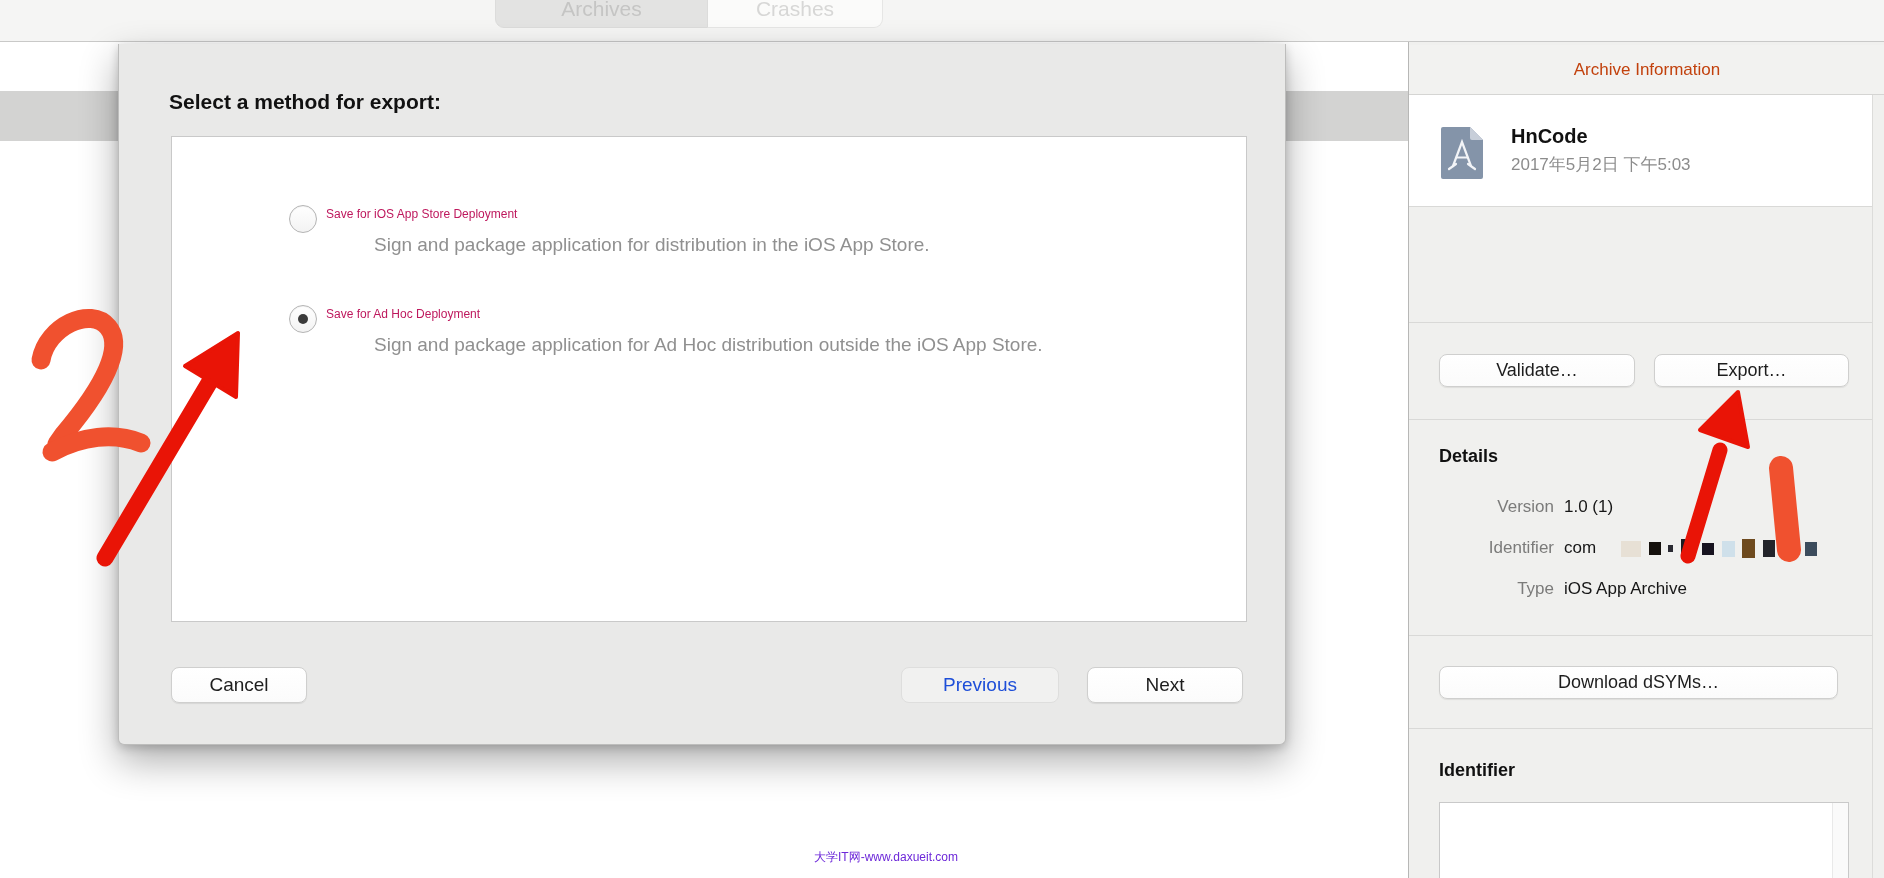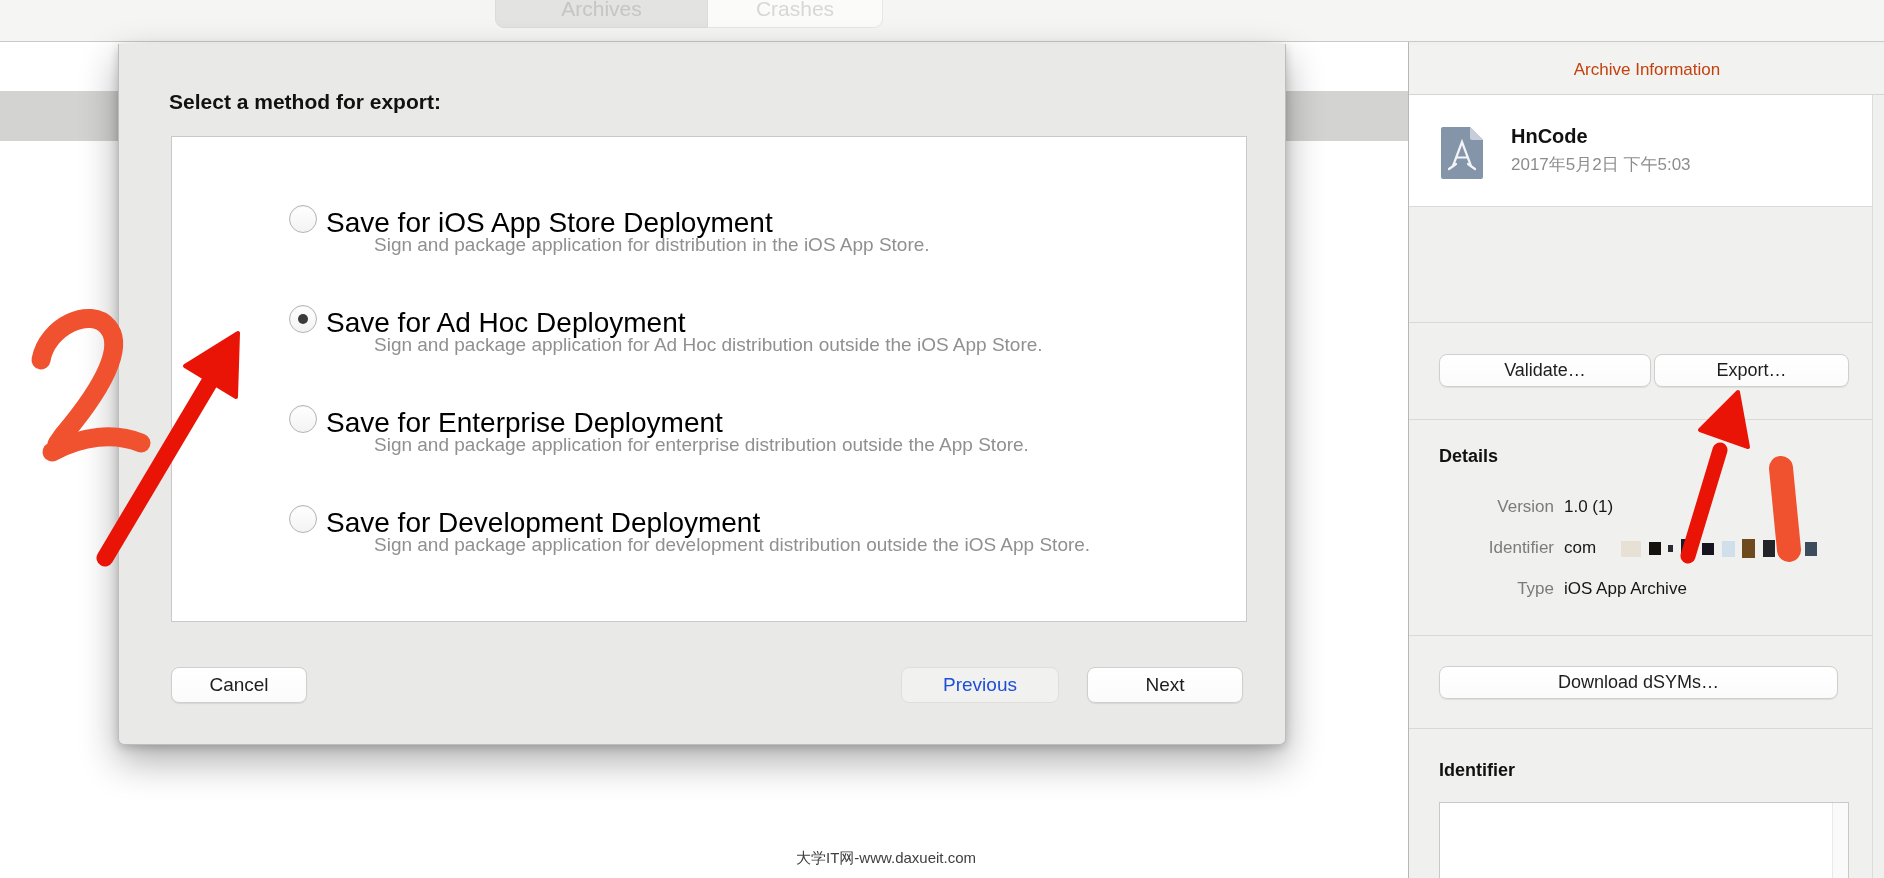--- a/index.html
+++ b/index.html
@@ -21,21 +21,21 @@
   
   .sheet { position:absolute; left:118px; top:44px; width:1168px; height:701px; background:#e9e9e8;
            border:1px solid #bdbdbc; border-top:none; border-radius:0 0 6px 6px;
            box-shadow:0 16px 38px rgba(0,0,0,.32), 0 3px 10px rgba(0,0,0,.18); z-index:3; }
   .sheet-title { position:absolute; left:50px; top:46px; font-size:21px; font-weight:bold; color:#111111; }
   .method-box { position:absolute; left:52px; top:92px; width:1076px; height:486px; background:#ffffff; border:1px solid #c9c9c9; }
   .option { position:absolute; left:0; width:1076px; height:70px; }
   .radio { position:absolute; left:117px; top:0; width:28px; height:28px; border-radius:50%;
            background:linear-gradient(#ffffff,#f3f3f3); border:1px solid #b4b4b4; box-shadow:inset 0 1px 1px rgba(0,0,0,.05); }
   .radio.selected::after { content:""; position:absolute; left:8px; top:8px; width:10px; height:10px; border-radius:50%; background:#3b3b3b; }
-  .opt-label { position:absolute; left:154px; top:2px; font-size:28px; color:#000000; white-space:nowrap; }
+  .opt-label { position:absolute; left:154px; top:2px; font-size:12px; color:#be185d; white-space:nowrap; }
   .opt-desc  { position:absolute; left:156px; top:29px; font-size:19px; color:#909090; white-space:nowrap;margin-left:46px; }
 
   .btn { position:absolute; height:36px; border-radius:8px; font-size:19px; display:flex; align-items:center; justify-content:center; cursor:default; }
   .btn-plain { background:linear-gradient(#ffffff,#fbfbfb); border:1px solid #cfcfce; box-shadow:0 1px 1px rgba(0,0,0,.08); color:#1d1d1d; }
   .btn-disabled { background:#f1f1f0; border:1px solid #dededd; color:#1d4ed8; box-shadow:none; }
   .btn-cancel { left:52px; top:623px; width:136px; }
   .btn-previous { left:782px; top:623px; width:158px; }
   .btn-next { left:968px; top:623px; width:156px; }
 
   
@@ -48,36 +48,36 @@
   .archive-name { position:absolute; left:102px; top:30px; font-size:20px; font-weight:bold; color:#111111; }
   .archive-date { position:absolute; left:102px; top:58px; font-size:17px; color:#8c8c8c; }
   .sb-divider { position:absolute; left:0; width:463px; height:1px; background:#d9d9d7; }
   .btn-upload { position:absolute; left:30px; top:200px; width:412px; height:53px; border-radius:7px;
                 background:linear-gradient(#4d9af9,#0c62f7); border:1px solid #1a63e2;
                 color:#ffffff; font-size:21px; display:flex; align-items:center; justify-content:center;
                 box-shadow:inset 0 1px 0 rgba(255,255,255,.35); }
   .btn-sb { position:absolute; height:33px; border-radius:8px; background:linear-gradient(#ffffff,#fbfbfb);
             border:1px solid #cfcfce; box-shadow:0 1px 1px rgba(0,0,0,.08); color:#1d1d1d; font-size:18px;
             display:flex; align-items:center; justify-content:center; }
-  .btn-validate { left:30px; top:312px; width:212px; }
+  .btn-validate { left:30px; top:312px; width:196px; }
   .btn-export   { left:245px; top:312px; width:195px; }
   .details-heading { position:absolute; left:30px; top:404px; font-size:18px; font-weight:bold; color:#111111; }
   .detail-row { position:absolute; left:0; width:440px; height:22px; font-size:17px; }
   .detail-label { position:absolute; left:30px; width:115px; text-align:right; color:#7b7b7a; }
   .detail-value { position:absolute; left:155px; color:#161616; white-space:nowrap; }
   .redact { position:absolute; left:212px; top:0; height:22px; }
   .redact span { display:inline-block; vertical-align:middle; margin-right:3px; }
   .btn-dsyms { left:30px; top:624px; width:399px; }
   .desc-heading { position:absolute; left:30px; top:718px; font-size:18px; font-weight:bold; color:#111111; }
   .desc-box { position:absolute; left:30px; top:760px; width:410px; height:90px; background:#ffffff; border:1px solid #c9c9c9; }
   .desc-scroll { position:absolute; right:0; top:0; width:16px; height:88px; background:#fafafa; border-left:1px solid #e9e9e9; }
 
   
   .annotations { position:absolute; inset:0; width:1884px; height:878px; z-index:6; pointer-events:none; }
-  .watermark { position:absolute; left:0; top:849px; width:1772px; text-align:center; font-size:15px; color:#404040; z-index:2; }
+  .watermark { position:absolute; left:0; top:849px; width:1772px; text-align:center; font-size:12px; color:#6d28d9; z-index:2; }
 </style>
 </head>
 <body>
 
 <div id="stage">
 
   <div class="toolbar"></div>
   <div class="seg-control">
     <div class="seg seg-archives">
       <span>Archives</span>
@@ -100,31 +100,21 @@
         <span class="opt-label">Save for iOS App Store Deployment</span>
         <span class="opt-desc">Sign and package application for distribution in the iOS App Store.</span>
       </div>
 
       <div class="option" style="top:168px;">
         <span class="radio selected"></span>
         <span class="opt-label">Save for Ad Hoc Deployment</span>
         <span class="opt-desc">Sign and package application for Ad Hoc distribution outside the iOS App Store.</span>
       </div>
 
-      <div class="option" style="top:268px;">
-        <span class="radio"></span>
-        <span class="opt-label">Save for Enterprise Deployment</span>
-        <span class="opt-desc">Sign and package application for enterprise distribution outside the App Store.</span>
-      </div>
-
-      <div class="option" style="top:368px;">
-        <span class="radio"></span>
-        <span class="opt-label">Save for Development Deployment</span>
-        <span class="opt-desc">Sign and package application for development distribution outside the iOS App Store.</span>
-      </div>
+
 
     </div>
 
     <div class="btn btn-plain btn-cancel">Cancel</div>
     <div class="btn btn-disabled btn-previous">Previous</div>
     <div class="btn btn-plain btn-next">Next</div>
   </div>
 
   <div class="sidebar">
     <div class="sb-header">Archive Information</div>

